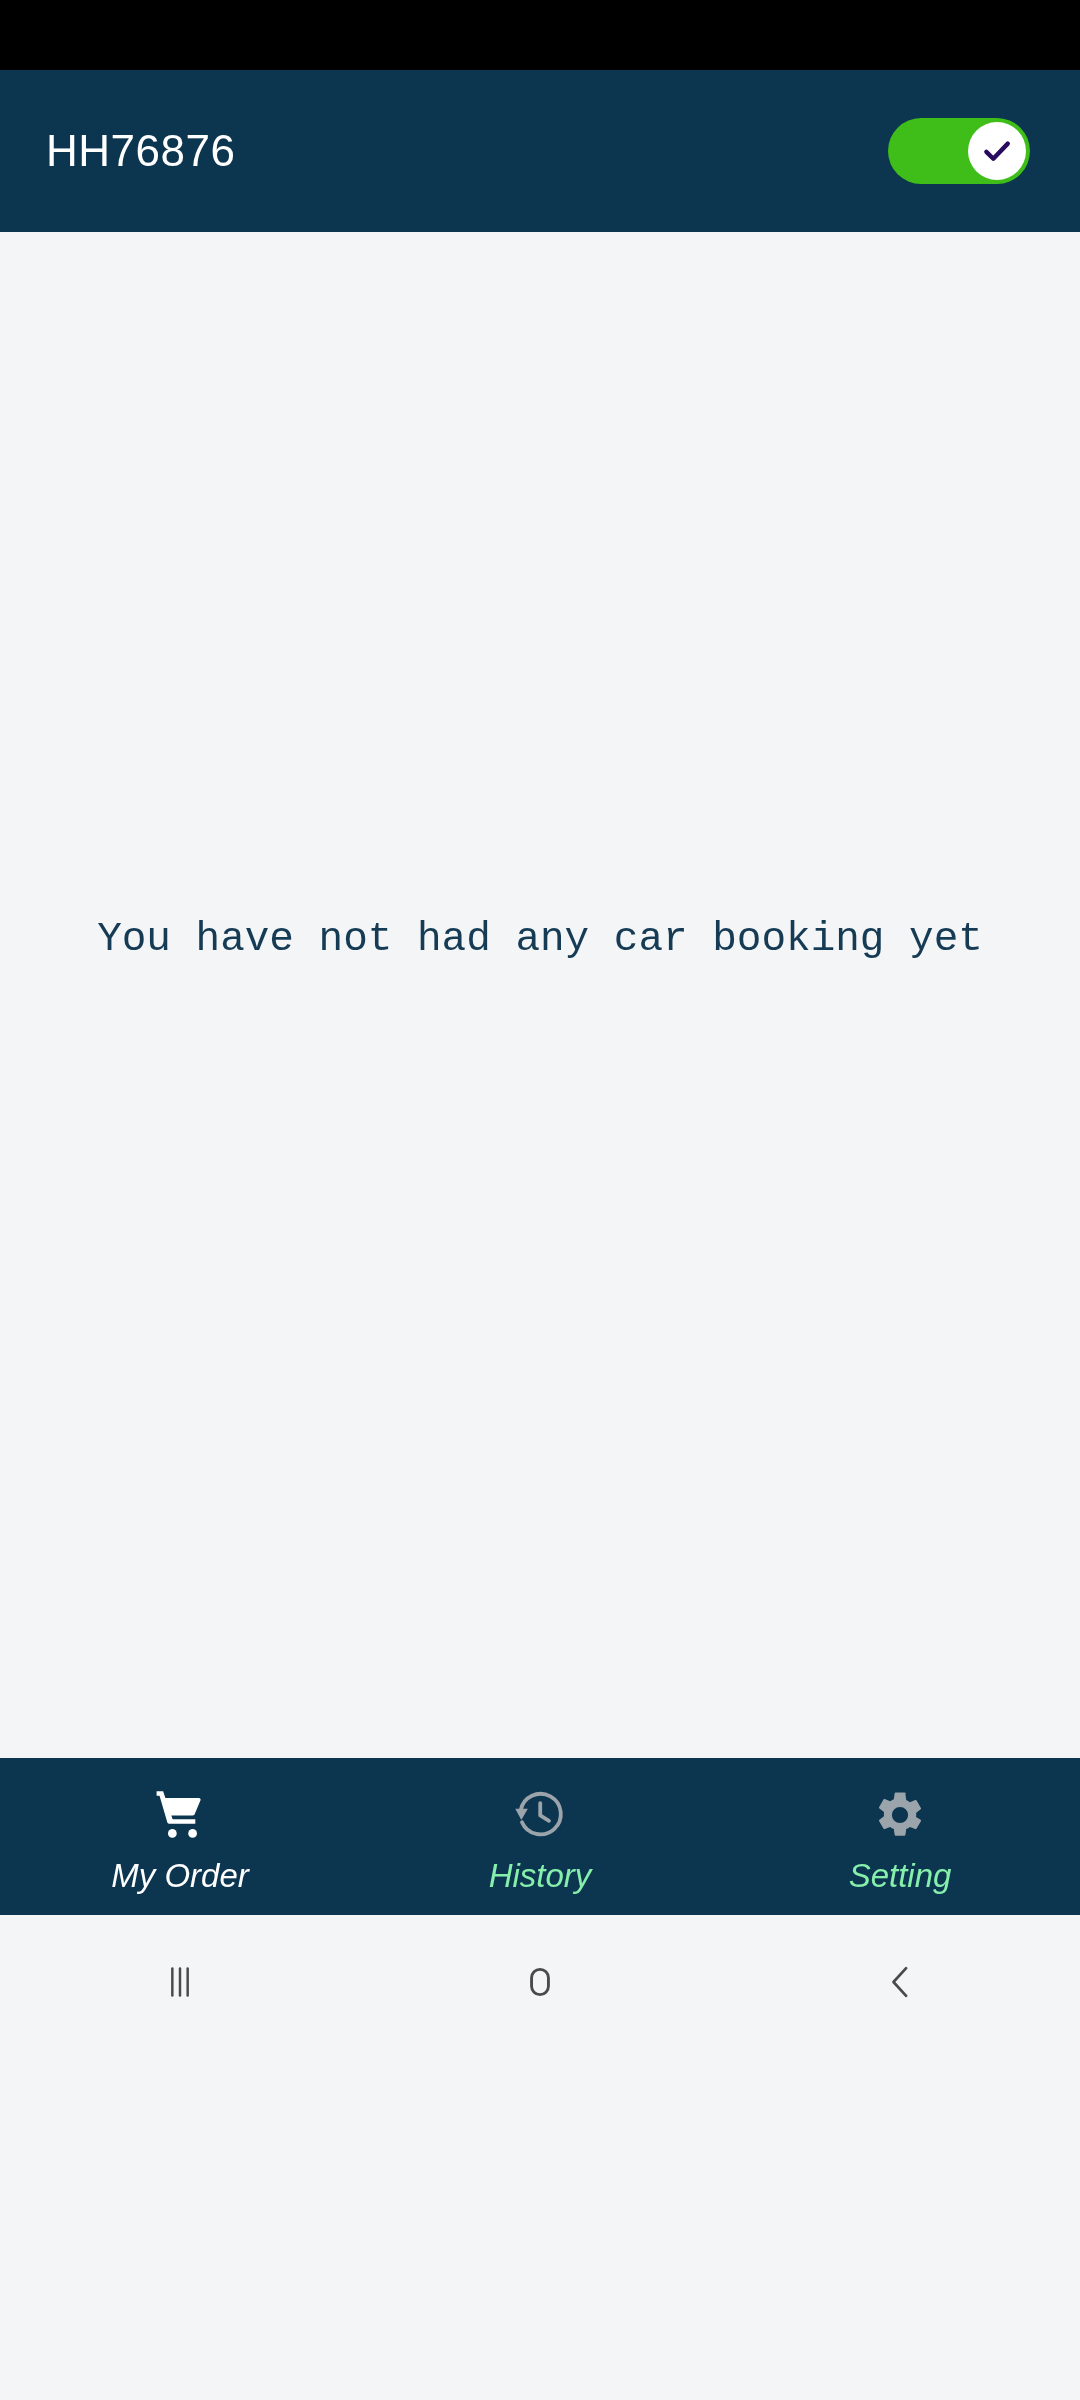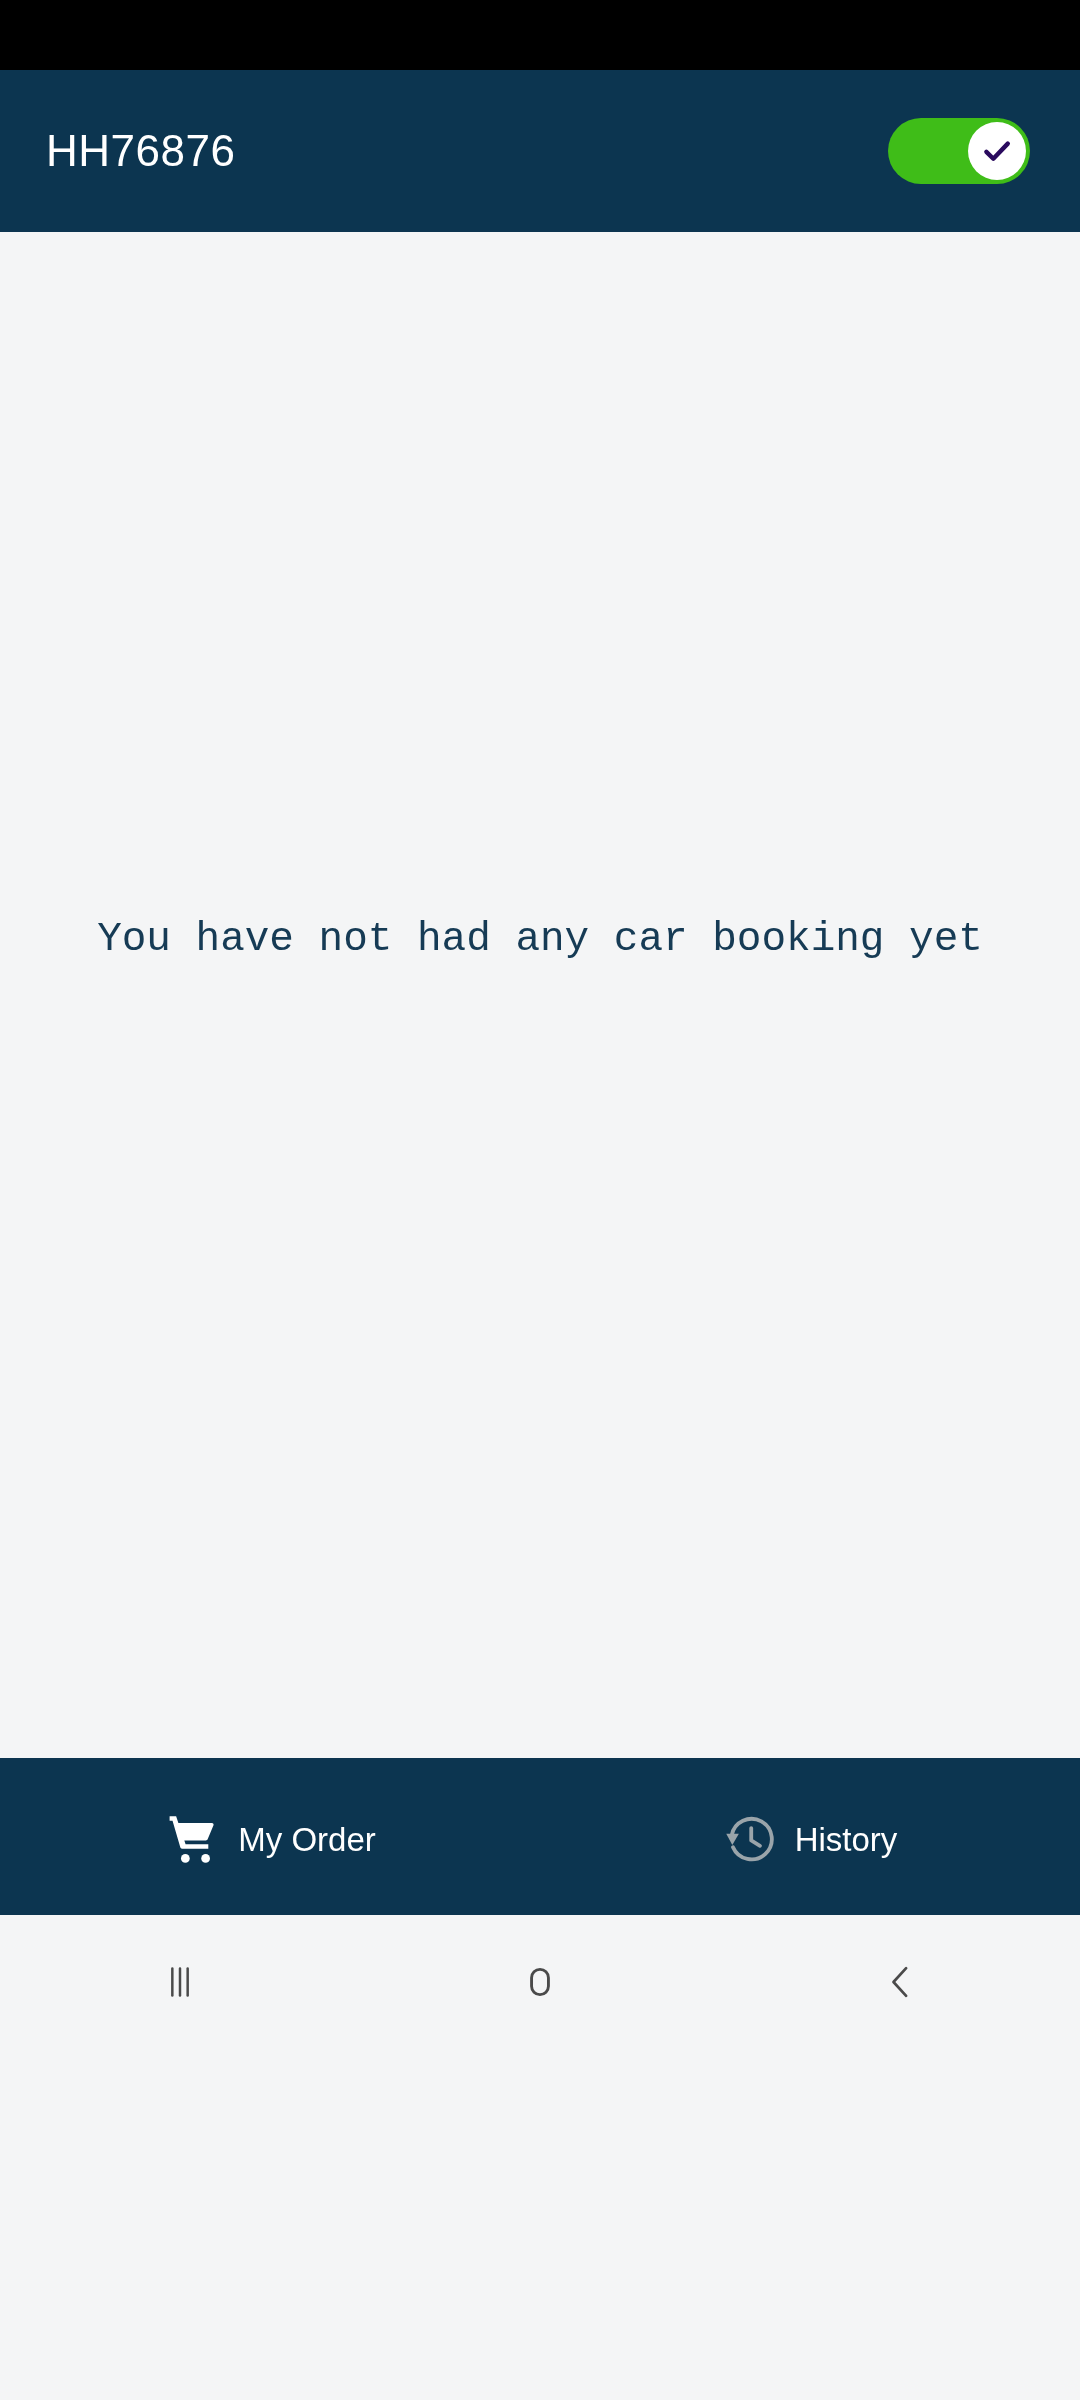--- a/index.html
+++ b/index.html
@@ -108,45 +108,46 @@
     height:157px;
     background:#0C3550;
     display:flex;
     align-items:stretch;
     width:100%;
   }
 
   .tab {
     flex:1 1 0;
     display:flex;
-    flex-direction:row;
+    flex-direction:column;
     align-items:center;
     justify-content:center;
     gap:16px;
     cursor:pointer;
     padding-top:6px;
+    font-style:italic;
   }
 
   .tab-icon {
     height:56px;
     display:flex;
     align-items:center;
     justify-content:center;
   }
 
   .tab-icon svg { display:block; }
 
   .tab-label {
     font-size:33px;
     font-weight:400;
     line-height:1;
   }
 
   .tab.active .tab-label { color:#FFFFFF; }
-  .tab.inactive .tab-label { color:#ffffff; }
+  .tab.inactive .tab-label { color:#86efac; }
 
   
   .system-nav {
     flex:0 0 133px;
     height:133px;
     background:#F4F5F6;
     display:flex;
     align-items:center;
     width:100%;
   }
@@ -204,20 +205,37 @@
       <div class="tab-icon">
         <svg width="56" height="54" viewBox="0 0 24 24" fill="none" stroke="#9AA4AA" stroke-width="1.7">
           <path d="M3.4 10.0 A9 9 0 1 1 4.0 15.2" stroke-linecap="round"></path>
           <path d="M1.0 9.2 L6.6 9.2 L3.7 14.2 Z" fill="#9AA4AA" stroke="none"></path>
           <path d="M12.1 6.7 L12.1 12.2 L16.0 14.6" stroke-linecap="round" stroke-linejoin="round"></path>
         </svg>
       </div>
       <div class="tab-label">History</div>
     </div>
 
+    <div class="tab inactive">
+      <div class="tab-icon">
+        <svg width="56" height="54" viewBox="0 0 24 24" fill="#9AA4AA">
+          <path d="M19.14 12.94a7.4 7.4 0 0 0 .06-.94 7.4 7.4 0 0 0-.06-.94l2.03-1.58
+                   a.49.49 0 0 0 .12-.61l-1.92-3.32a.49.49 0 0 0-.59-.22l-2.39.96
+                   a7.02 7.02 0 0 0-1.62-.94l-.36-2.54A.48.48 0 0 0 13.93 2h-3.84
+                   a.48.48 0 0 0-.48.41l-.36 2.54c-.59.24-1.13.56-1.62.94l-2.39-.96
+                   a.49.49 0 0 0-.59.22L2.73 8.47a.49.49 0 0 0 .12.61l2.03 1.58
+                   a7.93 7.93 0 0 0 0 1.88l-2.03 1.58a.49.49 0 0 0-.12.61l1.92 3.32
+                   a.49.49 0 0 0 .59.22l2.39-.96c.49.38 1.03.7 1.62.94l.36 2.54
+                   a.48.48 0 0 0 .48.41h3.84a.48.48 0 0 0 .48-.41l.36-2.54
+                   a7.02 7.02 0 0 0 1.62-.94l2.39.96a.49.49 0 0 0 .59-.22l1.92-3.32
+                   a.49.49 0 0 0-.12-.61zM12 15.6A3.6 3.6 0 1 1 15.6 12 3.6 3.6 0 0 1 12 15.6z"></path>
+        </svg>
+      </div>
+      <div class="tab-label">Setting</div>
+    </div>
 
   </div>
 
   <div class="system-nav">
 
     <div class="sys-btn">
       <svg width="46" height="46" viewBox="0 0 24 24" stroke="#4A4A4A" stroke-width="1.3" stroke-linecap="round">
         <line x1="8" y1="5" x2="8" y2="19"></line>
         <line x1="12" y1="5" x2="12" y2="19"></line>
         <line x1="16" y1="5" x2="16" y2="19"></line>

